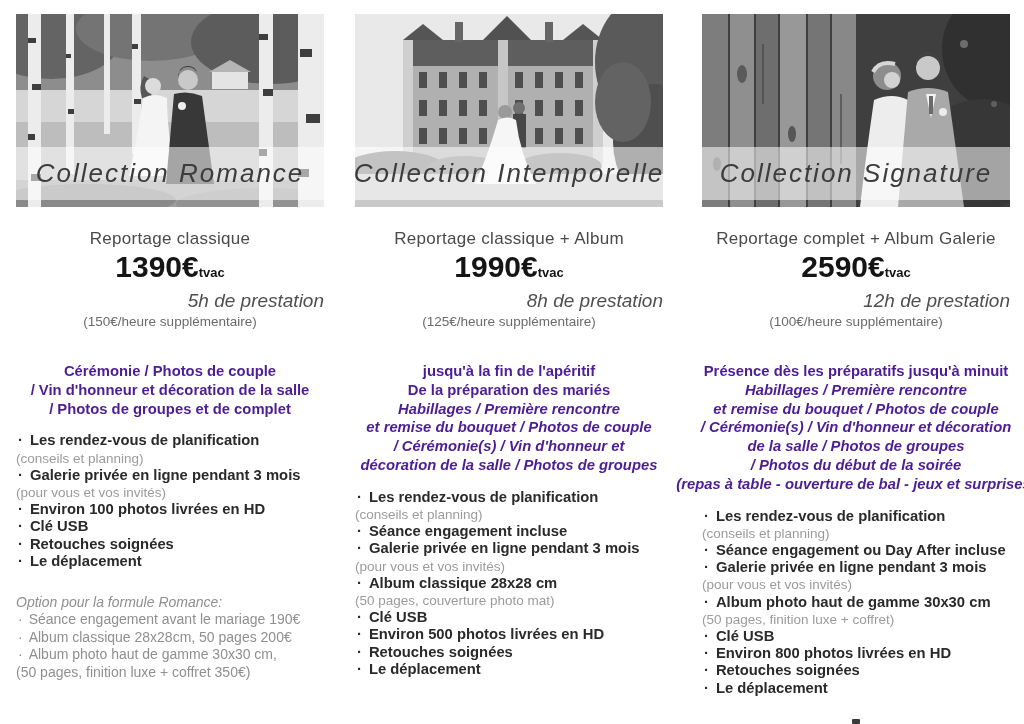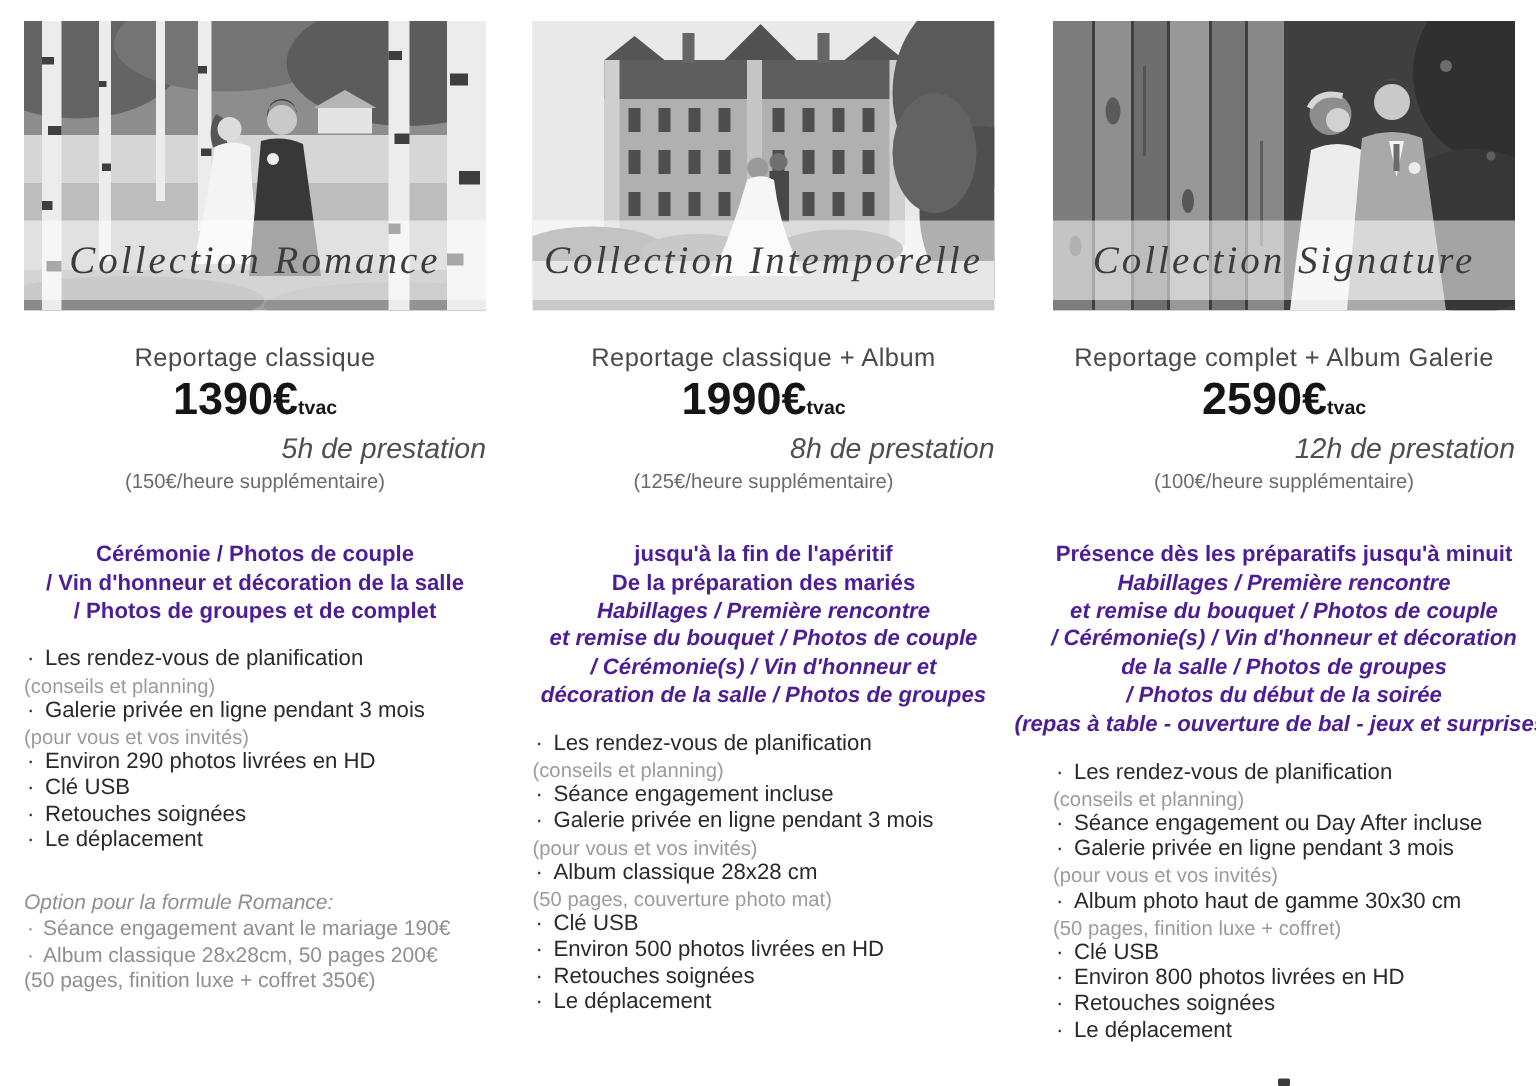--- a/index.html
+++ b/index.html
@@ -9,39 +9,39 @@
   .columns-anchor { position:absolute; top:14px; left:0; width:1024px; }
   .collection { position:absolute; top:0; width:308px; }
   .collection:nth-of-type(1){ left:16px; }
   .collection:nth-of-type(2){ left:355px; }
   .collection:nth-of-type(3){ left:702px; }
 
   .photo { position:relative; width:308px; height:193px; overflow:hidden; background:#ddd; }
   .photo-art, .photo-art svg { width:100%; height:100%; display:block; }
   .banner { position:absolute; left:0; top:133px; width:100%; height:53px;
             background:rgba(255,255,255,0.55); display:flex; align-items:center; justify-content:center; }
-  .script-title { font-family:Liberation Serif, serif; font-style:italic; font-size:26px;
+  .script-title { font-family:Liberation Sans, sans-serif; font-style:italic; font-size:26px;
                   color:#3c3c3c; letter-spacing:2px; white-space:nowrap; }
 
   .subtitle { margin-top:22px; height:22px; text-align:center; font-size:17px;
               font-weight:normal; color:#4a4a4a; letter-spacing:0.3px; }
 
   .price-line { text-align:center; color:#151515; line-height:32px; }
   .price-amount { font-size:30px; font-weight:bold; }
   .price-suffix { font-size:13px; font-weight:bold; }
   .duration { text-align:right; font-style:italic; font-size:19px; color:#4f4f4f; line-height:24px; }
   .extra { text-align:center; font-size:13.5px; color:#6b6b6b; line-height:18px; }
 
   .description { margin-top:31px; display:flex; flex-direction:column; align-items:center;
                  font-size:14.8px; font-weight:bold; color:#4c1d95; line-height:18.8px; }
   .desc-line { white-space:nowrap; }
   .desc-line.it { font-style:italic; }
 
   .features { margin-top:14px; }
-  .feature { font-size:14.8px; font-weight:normal; color:#2a2a2a; line-height:17.2px; white-space:nowrap; }
+  .feature { font-size:14.8px; font-weight:bold; color:#2a2a2a; line-height:17.2px; white-space:nowrap; }
   .feature .dot { display:inline-block; margin:0 7px 0 2px; }
   .note { font-size:13.5px; font-weight:normal; color:#9b9b9b; line-height:17.2px; white-space:nowrap; }
 
   .options { margin-top:24px; color:#8f8f8f; }
   .options-header { font-style:italic; font-size:14px; line-height:17.4px; }
   .option-item { font-size:14px; line-height:17.4px; white-space:nowrap; }
   .option-item .dot { display:inline-block; margin:0 6px 0 2px; }
 
   .crop-fragment { position:absolute; left:852px; top:719px; width:8px; height:5px;
                    background:#3a3a3a; border-radius:1px; }
@@ -111,30 +111,31 @@
     <div class="description">
           <div class="desc-line">Cérémonie / Photos de couple</div>
           <div class="desc-line">/ Vin d'honneur et décoration de la salle</div>
           <div class="desc-line">/ Photos de groupes et de complet</div>
         </div>
     <div class="features">
           <div class="feature"><span class="dot">·</span><span>Les rendez-vous de planification</span></div>
           <div class="note">(conseils et planning)</div>
           <div class="feature"><span class="dot">·</span><span>Galerie privée en ligne pendant 3 mois</span></div>
           <div class="note">(pour vous et vos invités)</div>
-          <div class="feature"><span class="dot">·</span><span>Environ 290 photos livrées en HD</span></div>
+          <div class="feature"><span class="dot">·</span><span>Environ 100 photos livrées en HD</span></div>
           <div class="feature"><span class="dot">·</span><span>Clé USB</span></div>
           <div class="feature"><span class="dot">·</span><span>Retouches soignées</span></div>
           <div class="feature"><span class="dot">·</span><span>Le déplacement</span></div>
         </div>
     <div class="options">
       <div class="options-header">Option pour la formule Romance:</div>
       <div class="options-items">
             <div class="option-item"><span class="dot">·</span><span>Séance engagement avant le mariage 190€</span></div>
             <div class="option-item"><span class="dot">·</span><span>Album classique 28x28cm, 50 pages 200€</span></div>
+            <div class="option-item"><span class="dot">·</span><span>Album photo haut de gamme 30x30 cm,</span></div>
             <div class="option-item"><span>(50 pages, finition luxe + coffret 350€)</span></div>
           </div>
     </div>
   </section>
 
   <section class="collection">
     <div class="photo">
       <div class="photo-art">
   <svg viewBox="0 0 308 193" preserveAspectRatio="none">
     <rect width="308" height="193" fill="#e9e9e9"></rect>

